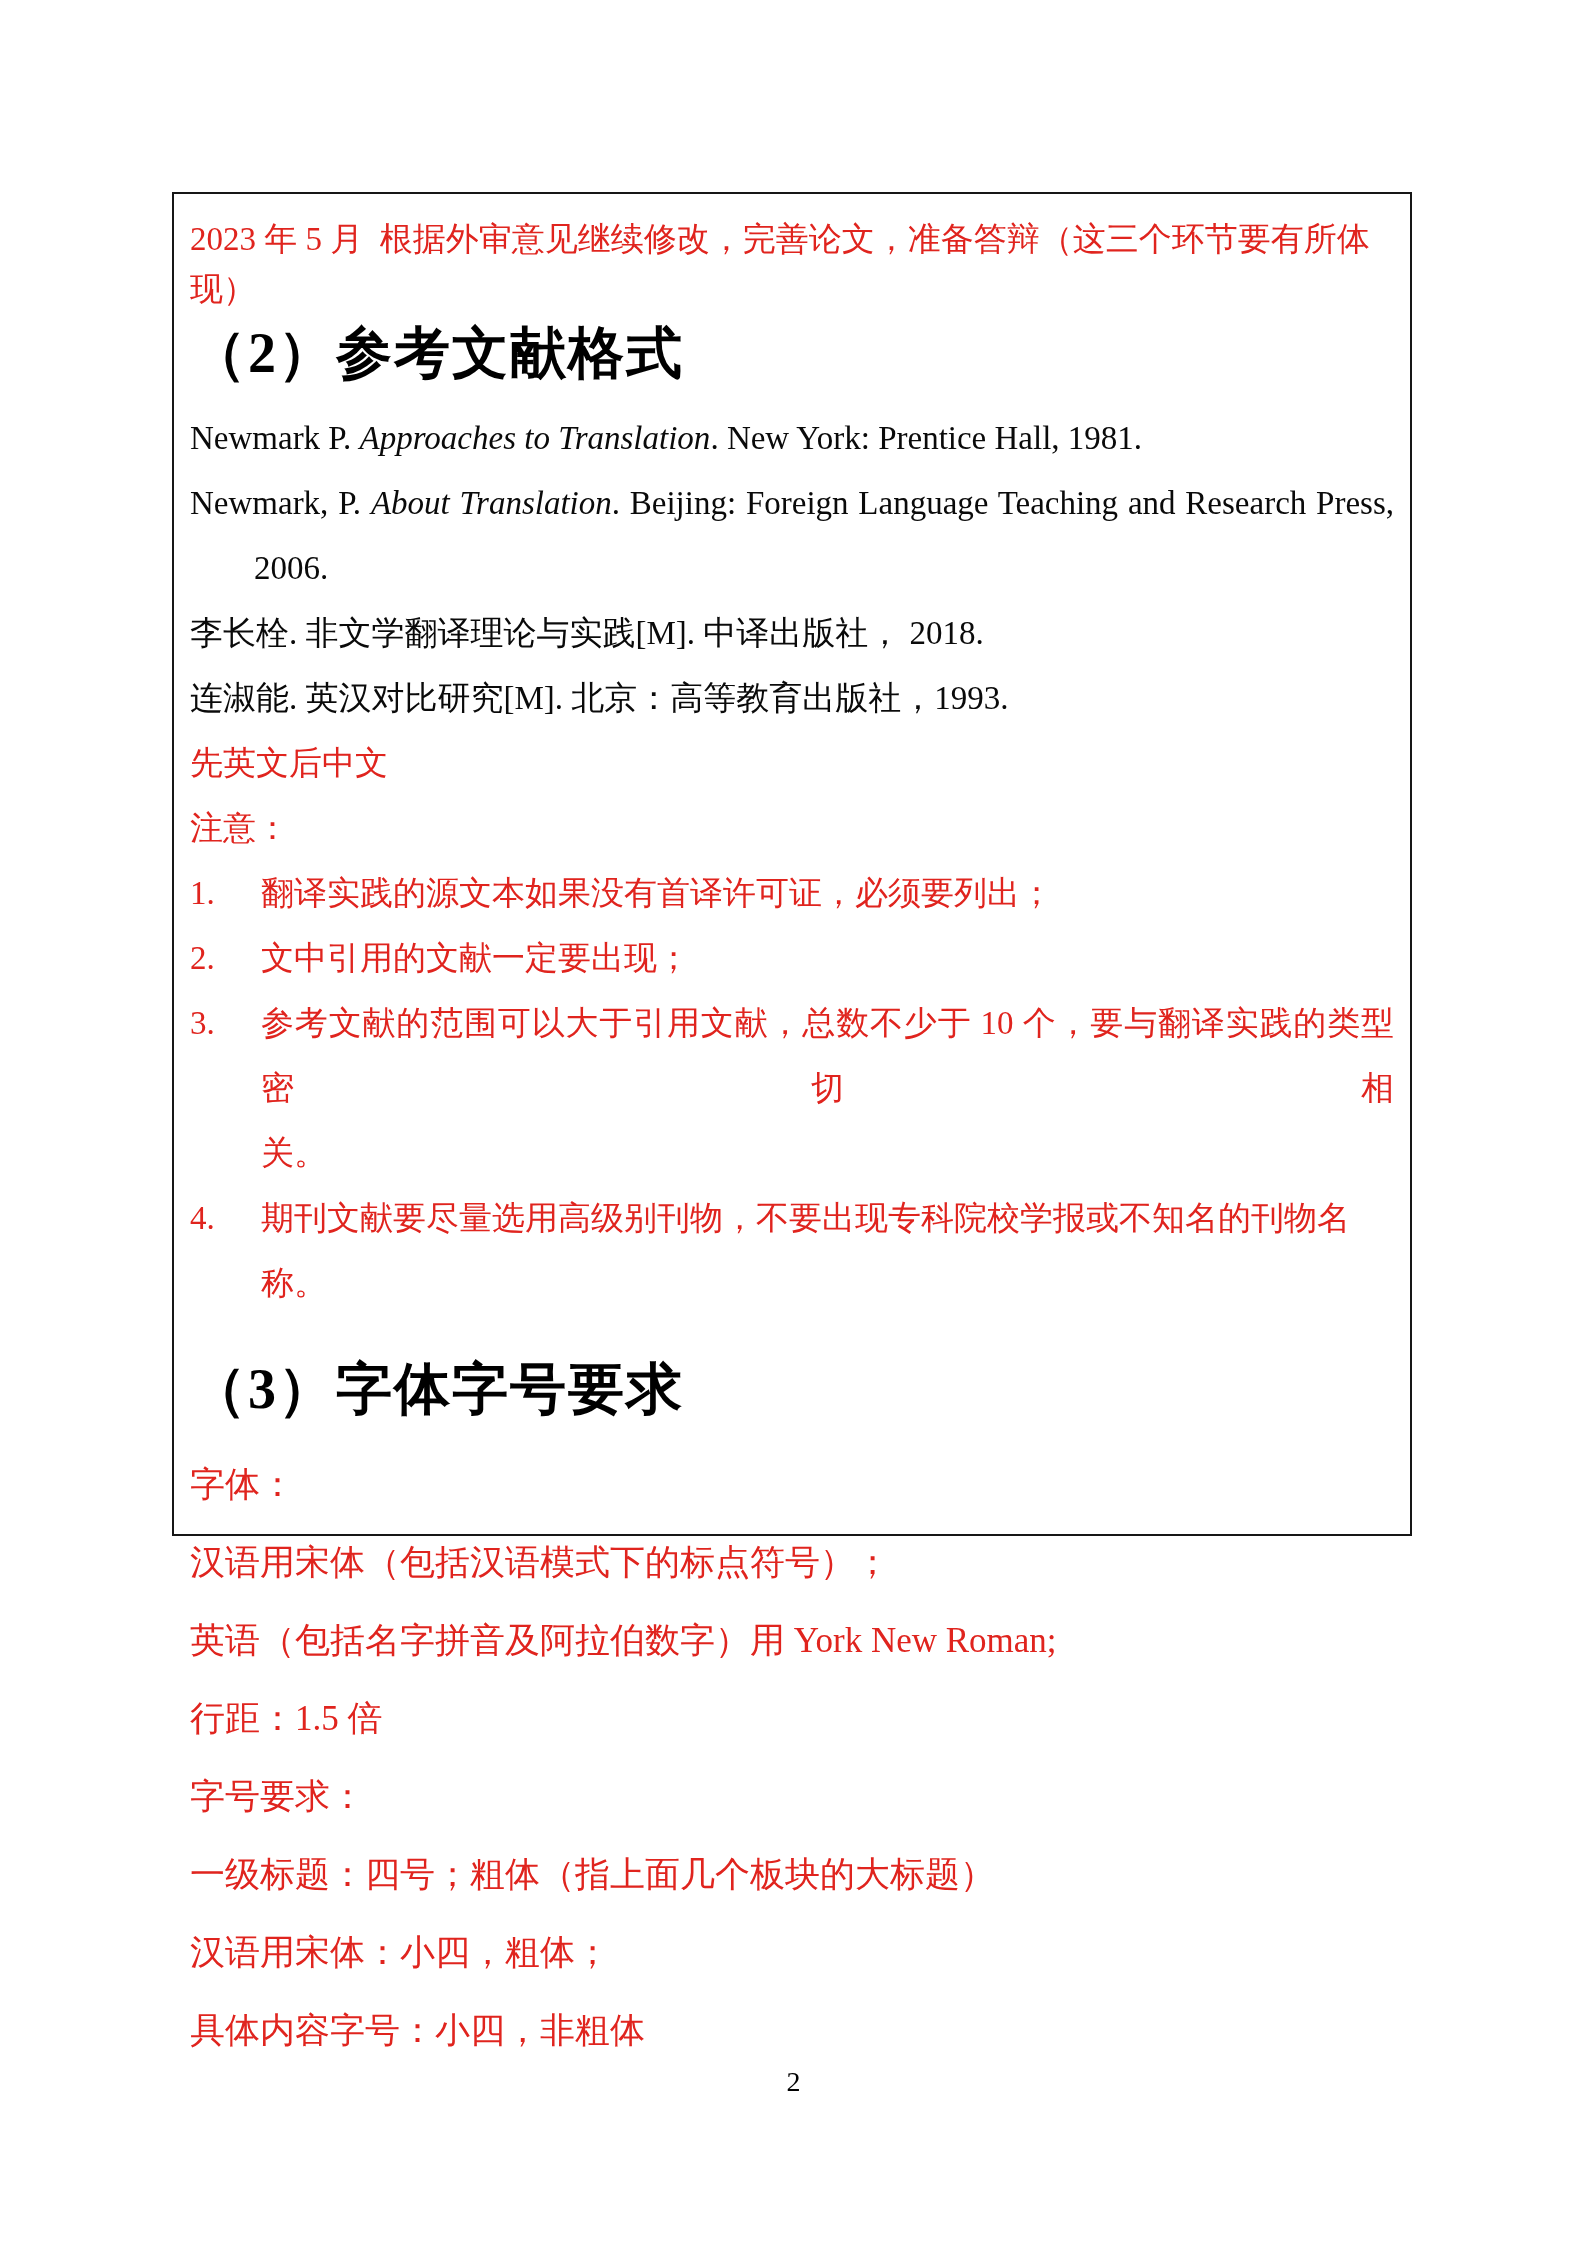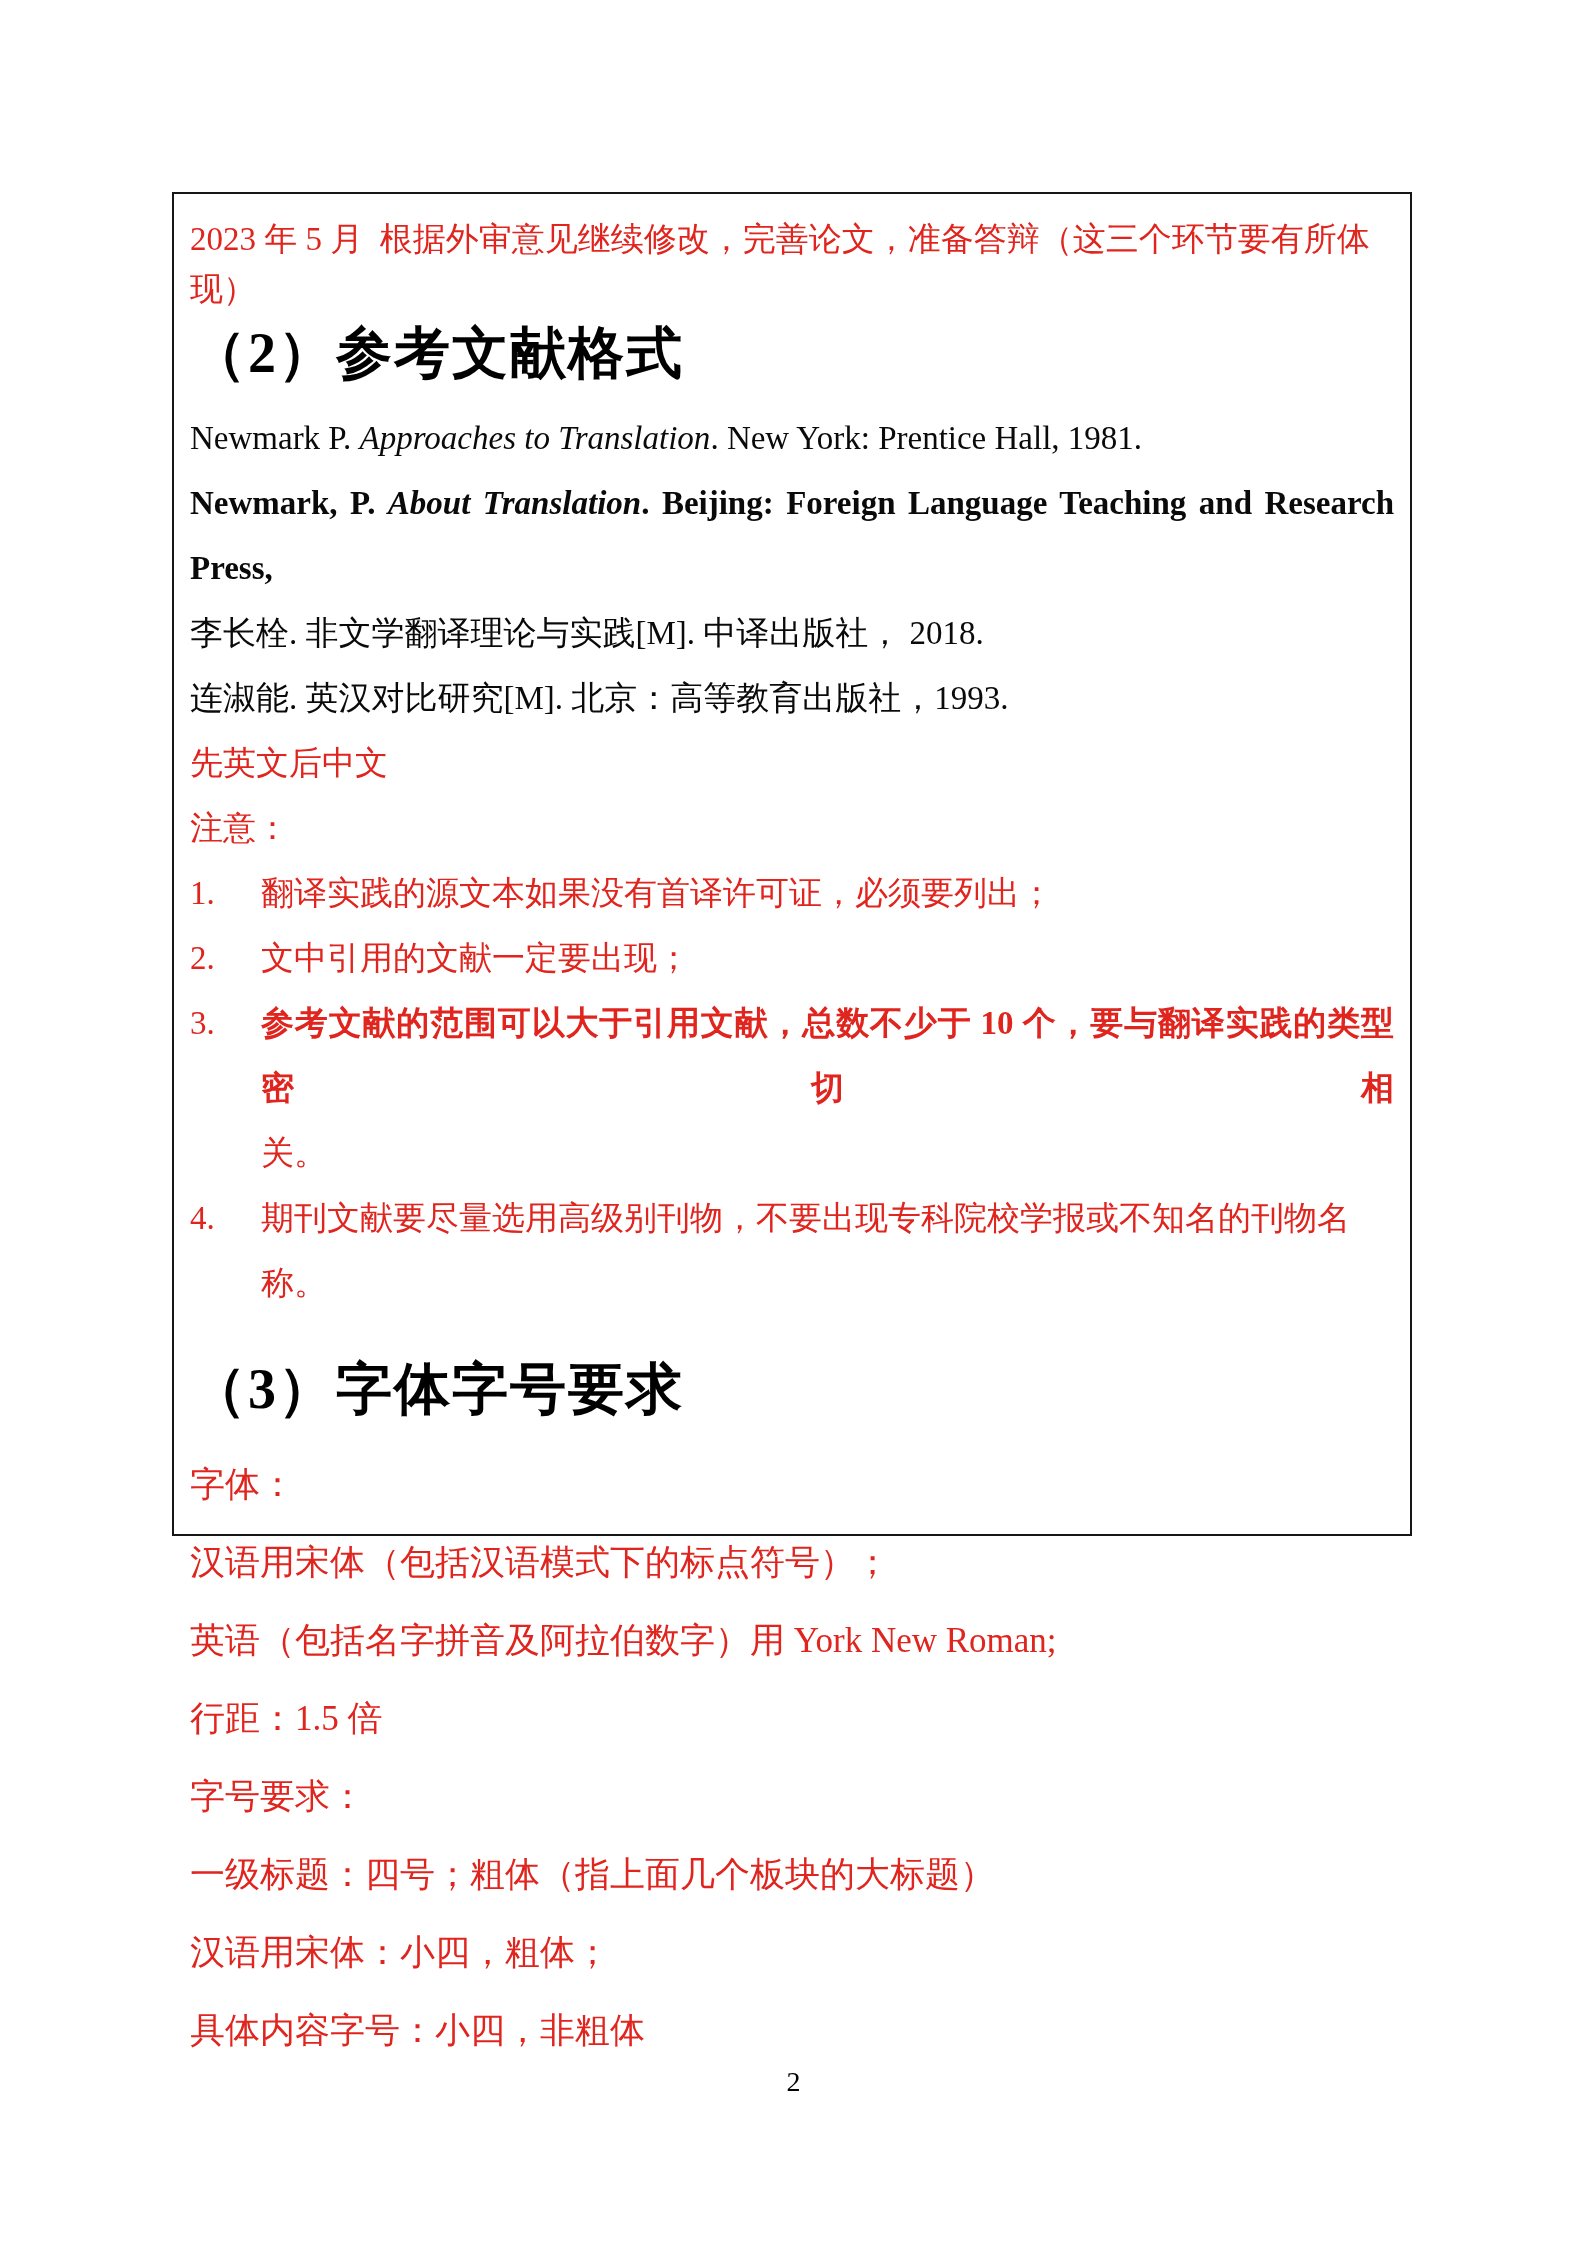--- a/index.html
+++ b/index.html
@@ -33,21 +33,21 @@
     font-weight:bold;color:#000;
     letter-spacing:2px;
     margin-top:8px;
   }
   .heading-3{margin-top:42px;}
   .body-block{
     margin-top:22px;
     font-size:33px;line-height:65px;
   }
   .line{min-height:65px;}
-  .fill{text-align:justify;text-align-last:justify;font-weight:bold;}
+  .fill{text-align:justify;text-align-last:justify;}
   .ref-cont{padding-left:64px;}
   .note-item{display:flex;}
   .note-item .num{width:44px;flex:0 0 44px;}
   .note-item .ntext{flex:1 1 auto;margin-left:27px;}
   .style-block{
     margin-top:26px;
     font-size:35px;line-height:78px;
   }
   .style-line{min-height:78px;}
   .page-number{
@@ -66,20 +66,21 @@
 
   <div class="note-top red">2023 年 5 月  根据外审意见继续修改，完善论文，准备答辩（这三个环节要有所体现）</div>
 
   <div class="heading">（2）参考文献格式</div>
 
   <div class="body-block">
 
     <div class="line"><span>Newmark P. </span><i>Approaches to Translation</i><span>. New York: Prentice Hall, 1981.</span></div>
 
     <div class="line fill"><span>Newmark, P. </span><i>About Translation</i><span>. Beijing: Foreign Language Teaching and Research Press,</span></div>
+    <div class="line ref-cont">2006.</div>
 
     <div class="line">李长栓. 非文学翻译理论与实践[M]. 中译出版社， 2018.</div>
 
     <div class="line">连淑能. 英汉对比研究[M]. 北京：高等教育出版社，1993.</div>
 
     <div class="line red">先英文后中文</div>
 
     <div class="line red">注意：</div>
 
     <div class="note-item red">

